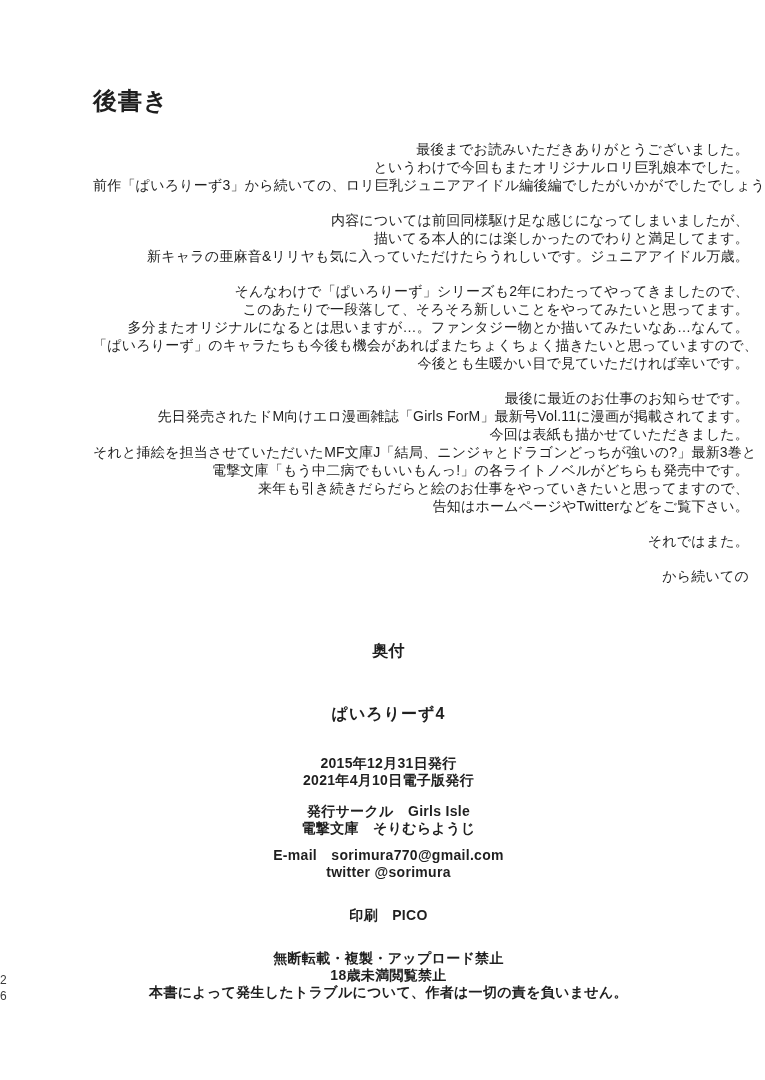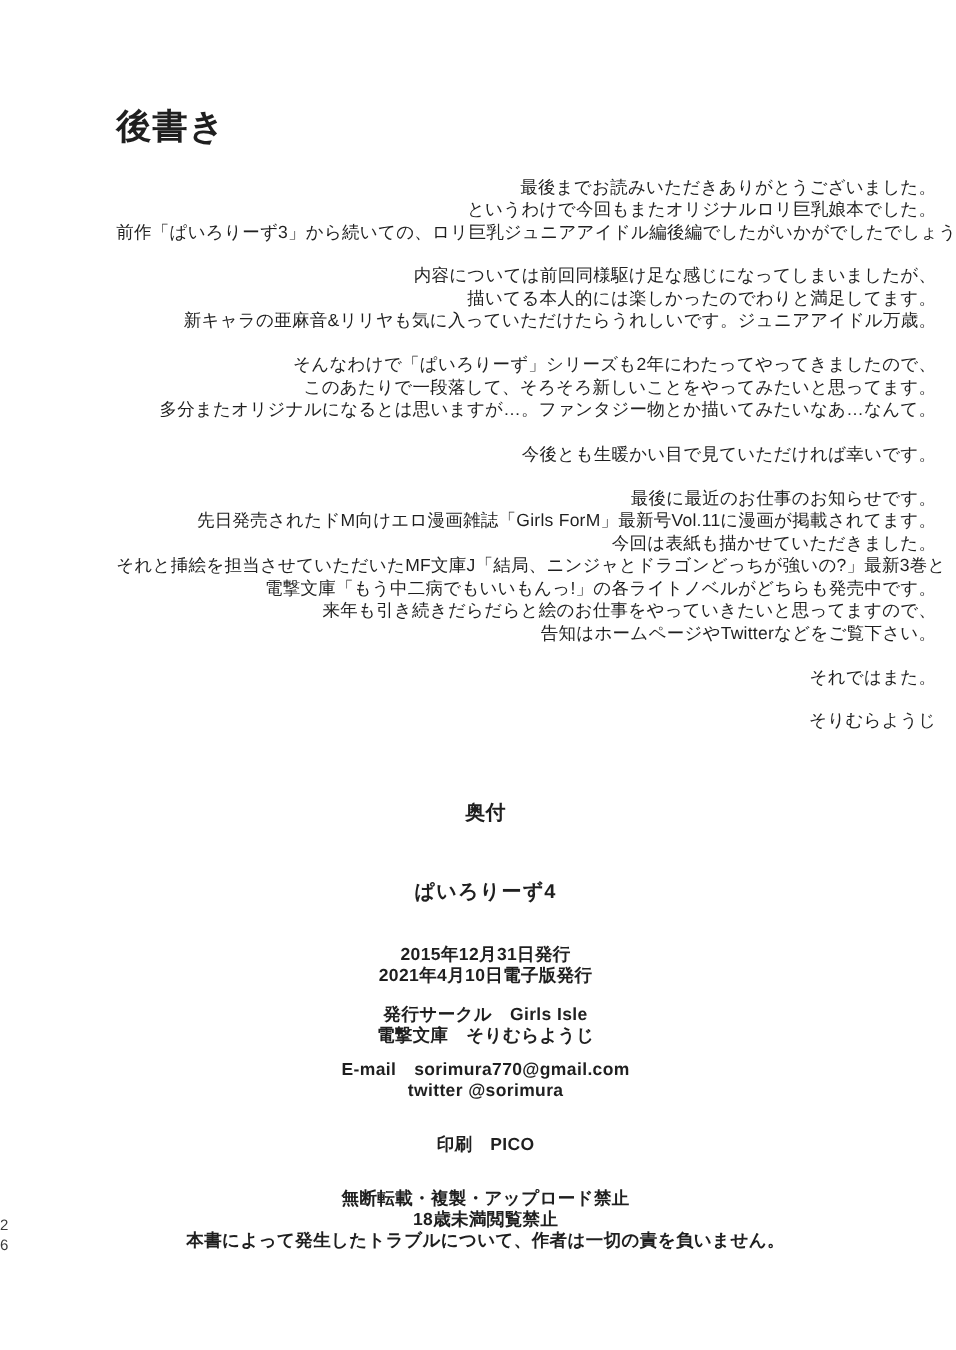--- a/index.html
+++ b/index.html
@@ -24,21 +24,21 @@
     text-align: left;
   }
   
   .afterword {
     position: absolute;
     left: 93px;
     top: 88px;
     right: 16px;
   }
   .afterword .title {
-    font-size: 28px;
+    font-size: 24px;
     font-weight: bold;
     line-height: 25px;
     letter-spacing: 1px;
     margin: 0 0 27px 0;
   }
   .afterword p {
     margin: 0 0 17px 0;
     font-size: 14px;
     line-height: 18px;
     letter-spacing: 0.2px;
@@ -97,40 +97,40 @@
     <p>
       <span>内容については前回同様駆け足な感じになってしまいましたが、</span><br>
       <span>描いてる本人的には楽しかったのでわりと満足してます。</span><br>
       <span>新キャラの亜麻音&amp;リリヤも気に入っていただけたらうれしいです。ジュニアアイドル万歳。</span>
     </p>
 
     <p>
       <span>そんなわけで「ぱいろりーず」シリーズも2年にわたってやってきましたので、</span><br>
       <span>このあたりで一段落して、そろそろ新しいことをやってみたいと思ってます。</span><br>
       <span>多分またオリジナルになるとは思いますが…。ファンタジー物とか描いてみたいなあ…なんて。</span><br>
-      <br>
+      <span>「ぱいろりーず」のキャラたちも今後も機会があればまたちょくちょく描きたいと思っていますので、</span><br>
       <span>今後とも生暖かい目で見ていただければ幸いです。</span>
     </p>
 
     <p>
       <span>最後に最近のお仕事のお知らせです。</span><br>
       <span>先日発売されたドM向けエロ漫画雑誌「Girls ForM」最新号Vol.11に漫画が掲載されてます。</span><br>
       <span>今回は表紙も描かせていただきました。</span><br>
       <span>それと挿絵を担当させていただいたMF文庫J「結局、ニンジャとドラゴンどっちが強いの?」最新3巻と</span><br>
       <span>電撃文庫「もう中二病でもいいもんっ!」の各ライトノベルがどちらも発売中です。</span><br>
       <span>来年も引き続きだらだらと絵のお仕事をやっていきたいと思ってますので、</span><br>
       <span>告知はホームページやTwitterなどをご覧下さい。</span>
     </p>
 
     <p>
       <span>それではまた。</span>
     </p>
 
     <p>
-      <span>そりむらようじ</span>
+      <span>から続いての</span>
     </p>
   </div>
 
   <div class="colophon">
     <div class="heading">奥付</div>
 
     <div class="book-title">ぱいろりーず4</div>
 
     <div class="dates">
       <div>2015年12月31日発行</div>

